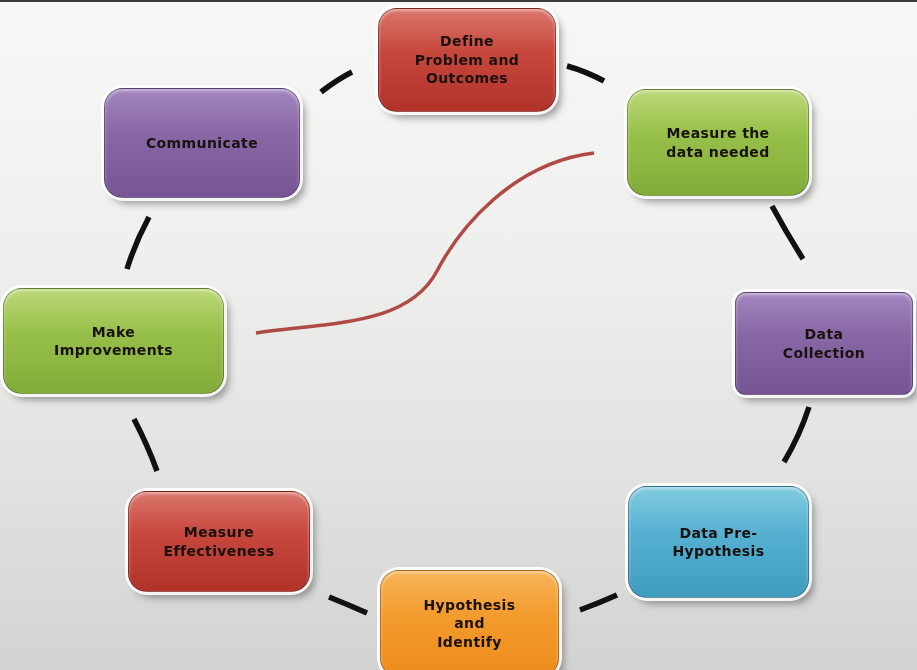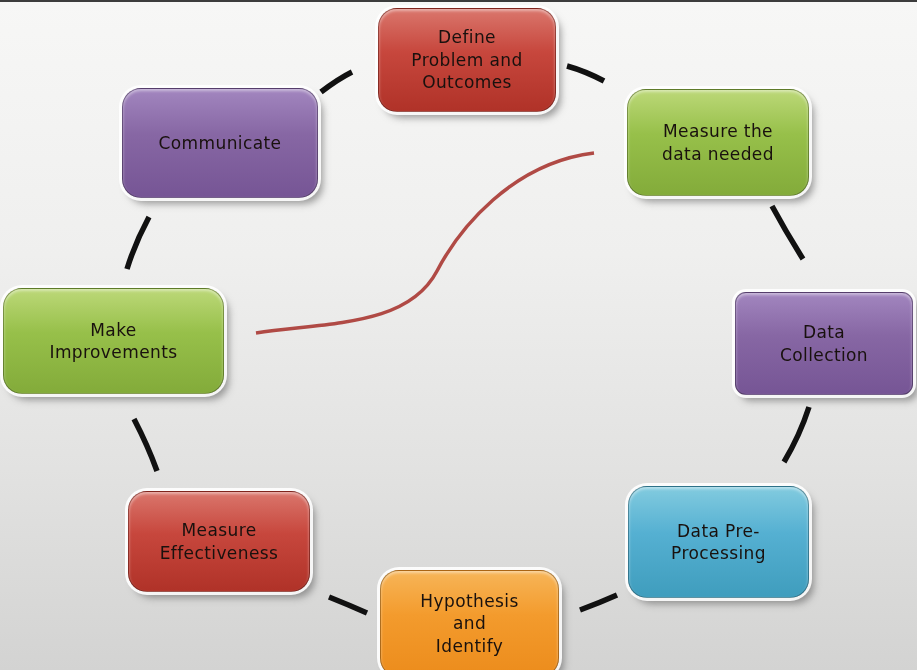--- a/index.html
+++ b/index.html
@@ -24,35 +24,35 @@
     border-radius: 19px;
     border: 1px solid rgba(0,0,0,0.28);
     background: linear-gradient(180deg, var(--ct) 0%, var(--cm) 42%, var(--cb) 100%);
     box-shadow: 0 0 0 3px rgba(255,255,255,0.9),
                 5px 6px 7px rgba(90,90,90,0.55),
                 inset 0 2px 3px rgba(255,255,255,0.45);
     text-align: center;
   }
   .node-label {
     white-space: pre-line;
-    font-weight: normal;
-    font-size: 17px;
+    font-weight: bold;
+    font-size: 14px;
     line-height: 1.32;
     letter-spacing: 0.4px;
     color: #19110e;
     padding: 0 6px;
   }
   .node--define       { left: 378px; top: 8px;   width: 176px; height: 102px; }
   .node--identify     { left: 627px; top: 89px;  width: 180px; height: 105px; }
   .node--collection   { left: 735px; top: 292px; width: 176px; height: 101px; border-radius: 11px; }
   .node--preprocess   { left: 628px; top: 486px; width: 179px; height: 110px; }
   .node--hypothesis   { left: 380px; top: 570px; width: 177px; height: 105px; }
   .node--measure      { left: 128px; top: 491px; width: 180px; height: 99px; }
   .node--improve      { left: 3px;   top: 288px; width: 219px; height: 104px; }
-  .node--communicate  { left: 122px; top: 88px;  width: 194px; height: 108px; }
+  .node--communicate  { left: 104px; top: 88px;  width: 194px; height: 108px; }
 </style>
 </head>
 <body>
 
 <div class="stage" style="--bg1: #f7f7f6; --bg2: #d3d3d2; --topline: #3c3c3c;">
 
   <div class="topline"></div>
 
   <svg class="arrows" width="917" height="670" viewBox="0 0 917 670">
     <defs>
@@ -87,21 +87,21 @@
 data needed</span>
   </div>
 
   <div class="node node--collection" style="--ct: #a286bf; --cm: #8767a4; --cb: #765595;">
     <span class="node-label">Data
 Collection</span>
   </div>
 
   <div class="node node--preprocess" style="--ct: #82cbdf; --cm: #55b0d2; --cb: #3f9dbd;">
     <span class="node-label">Data Pre-
-Processing</span>
+Hypothesis</span>
   </div>
 
   <div class="node node--hypothesis" style="--ct: #f7b558; --cm: #f39b2d; --cb: #ec8c1c;">
     <span class="node-label">Hypothesis
 and
 Identify</span>
   </div>
 
   <div class="node node--measure" style="--ct: #da766c; --cm: #c7473d; --cb: #b03228;">
     <span class="node-label">Measure

